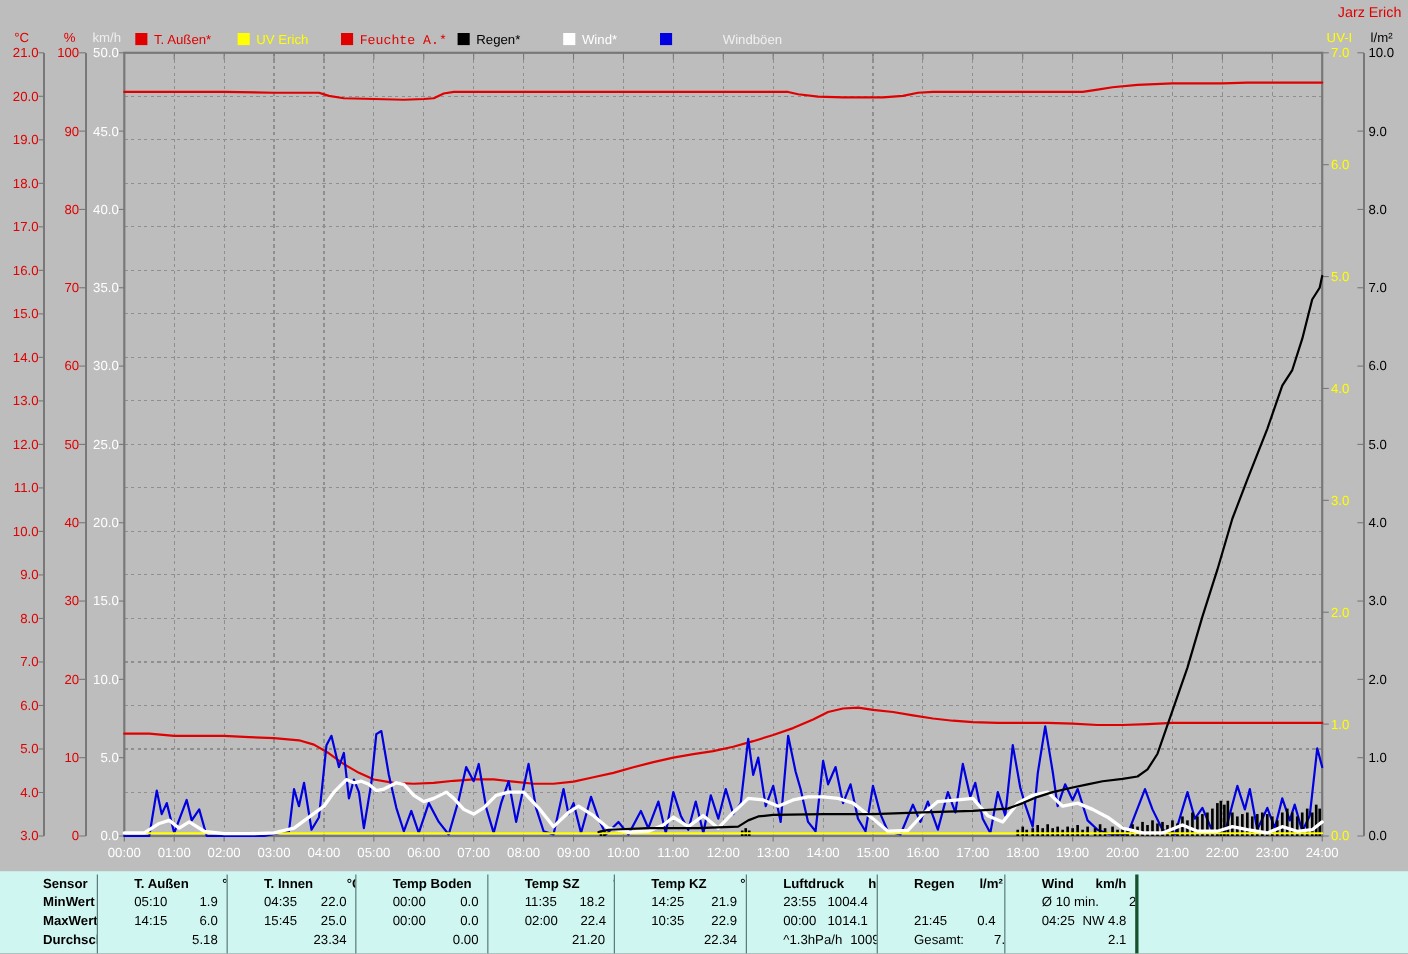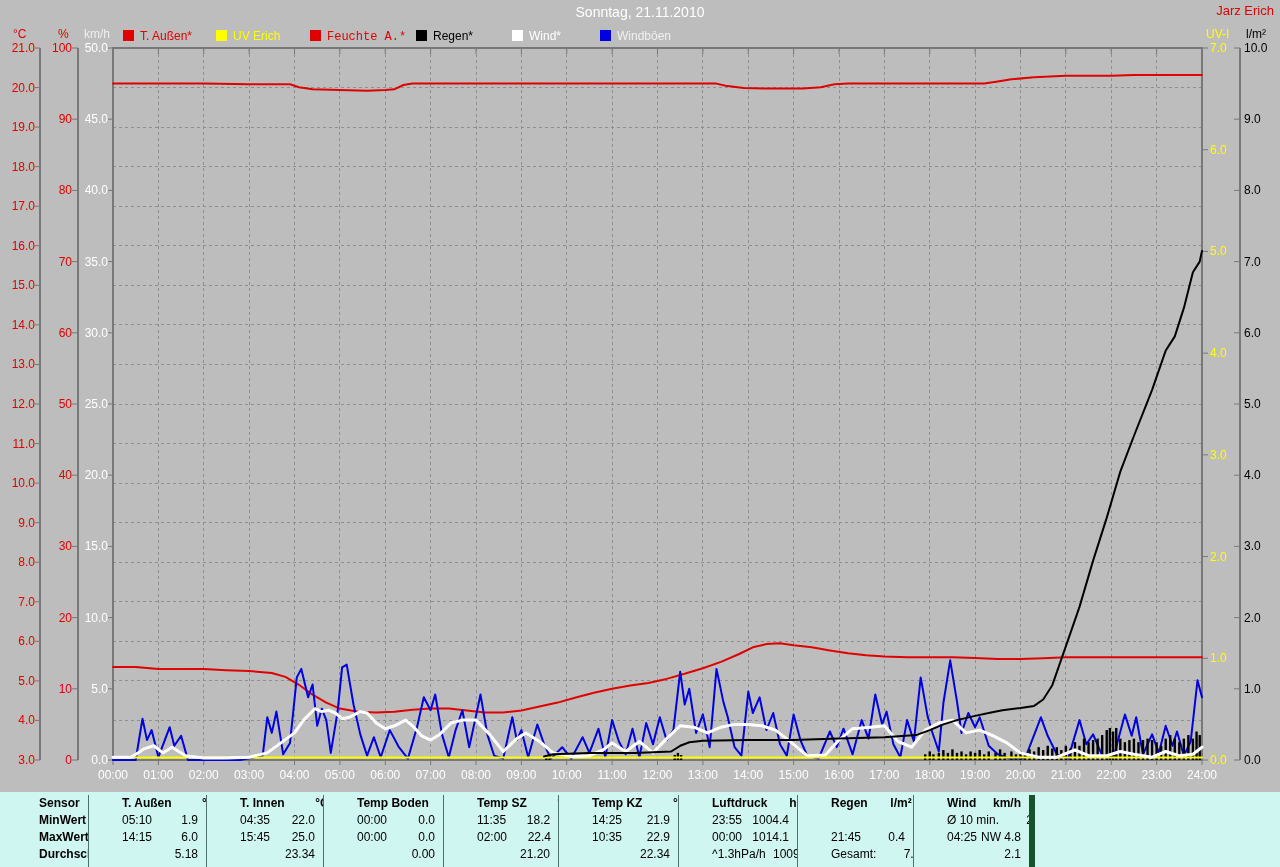--- a/index.html
+++ b/index.html
@@ -13,48 +13,47 @@
   .t-kmh{left:84px;color:#eeeeee;}
   .t-uv{left:1206px;color:#ffff00;}
   .t-lm2{left:1246px;color:#000000;}
   .legend-item{position:absolute;top:29px;height:13px;font-size:12px;white-space:nowrap;}
   .legend-item .sw{display:inline-block;width:11px;height:11px;vertical-align:-1px;margin-right:6px;}
   #plot{position:absolute;top:0;left:0;}
   #stats{position:absolute;top:792px;left:0;width:1280px;height:75px;background:#cff6f1;
          display:flex;font-size:12px;color:#000;box-sizing:border-box;padding-top:3px;}
   .scol{box-sizing:border-box;flex:0 0 auto;padding-left:15px;}
   .scol.bordered{border-left:1px solid #4f7070;}
-  .scol.endcap{border-right:6px solid #14532d;}
+  .scol.endcap{border-right:3px solid #14532d;}
   .scell{height:17px;line-height:17px;display:flex;white-space:nowrap;overflow:hidden;}
   .scell .tm{flex:1 1 auto;padding-left:18px;}
   .scell .vl{flex:0 0 auto;text-align:right;padding-right:8px;min-width:44px;}
   .scell.hdr{font-weight:bold;}
   .rowlab{font-weight:bold;padding-left:24px;}
   .filler{flex:1 1 auto;}
 </style>
 </head>
 <body>
 
 <div class="screen">
-  <div class="title">Sonntag, 21.11.2010</div>
   <div class="watermark">Jarz Erich</div>
 
   <div class="axis-title t-celsius">°C</div>
   <div class="axis-title t-percent">%</div>
   <div class="axis-title t-kmh">km/h</div>
   <div class="axis-title t-uv">UV-I</div>
   <div class="axis-title t-lm2">l/m²</div>
 
   <div id="legend">
       <div class="legend-item" style="left: 123px;"><span class="sw" style="background: rgb(224, 0, 0);"></span><span style="color: rgb(224, 0, 0);">T. Außen*</span></div>
       <div class="legend-item" style="left: 216px;"><span class="sw" style="background: rgb(255, 255, 0);"></span><span style="color: rgb(255, 255, 0);">UV Erich</span></div>
       <div class="legend-item" style="left: 310px;"><span class="sw" style="background: rgb(224, 0, 0);"></span><span style="color: rgb(224, 0, 0); font-family: Liberation Mono, monospace;">Feuchte A.*</span></div>
       <div class="legend-item" style="left: 416px;"><span class="sw" style="background: rgb(0, 0, 0);"></span><span style="color: rgb(0, 0, 0);">Regen*</span></div>
       <div class="legend-item" style="left: 512px;"><span class="sw" style="background: rgb(255, 255, 255);"></span><span style="color: rgb(255, 255, 255);">Wind*</span></div>
-      <div class="legend-item" style="left: 600px;"><span class="sw" style="background: rgb(0, 0, 224);"></span><span style="color: rgb(240, 240, 240);">Windböen</span></div>
+      <div class="legend-item" style="left: 600px;"><span class="sw" style="background: rgb(0, 0, 224);"></span><span style="color: rgb(240, 240, 240); margin-left: 40px;">Windböen</span></div>
     </div>
 
   <svg id="plot" width="1280" height="795" viewBox="0 0 1280 795">
       <line x1="158.375" y1="48" x2="158.375" y2="760" stroke="#8f8f8f" stroke-width="1" stroke-dasharray="3,3" shape-rendering="crispEdges"></line>
       <line x1="203.75" y1="48" x2="203.75" y2="760" stroke="#8f8f8f" stroke-width="1" stroke-dasharray="3,3" shape-rendering="crispEdges"></line>
       <line x1="249.125" y1="48" x2="249.125" y2="760" stroke="#8f8f8f" stroke-width="1" stroke-dasharray="3,3" shape-rendering="crispEdges"></line>
       <line x1="294.5" y1="48" x2="294.5" y2="760" stroke="#8f8f8f" stroke-width="1" stroke-dasharray="3,3" shape-rendering="crispEdges"></line>
       <line x1="339.875" y1="48" x2="339.875" y2="760" stroke="#8f8f8f" stroke-width="1" stroke-dasharray="3,3" shape-rendering="crispEdges"></line>
       <line x1="385.25" y1="48" x2="385.25" y2="760" stroke="#8f8f8f" stroke-width="1" stroke-dasharray="3,3" shape-rendering="crispEdges"></line>
       <line x1="430.625" y1="48" x2="430.625" y2="760" stroke="#8f8f8f" stroke-width="1" stroke-dasharray="3,3" shape-rendering="crispEdges"></line>

